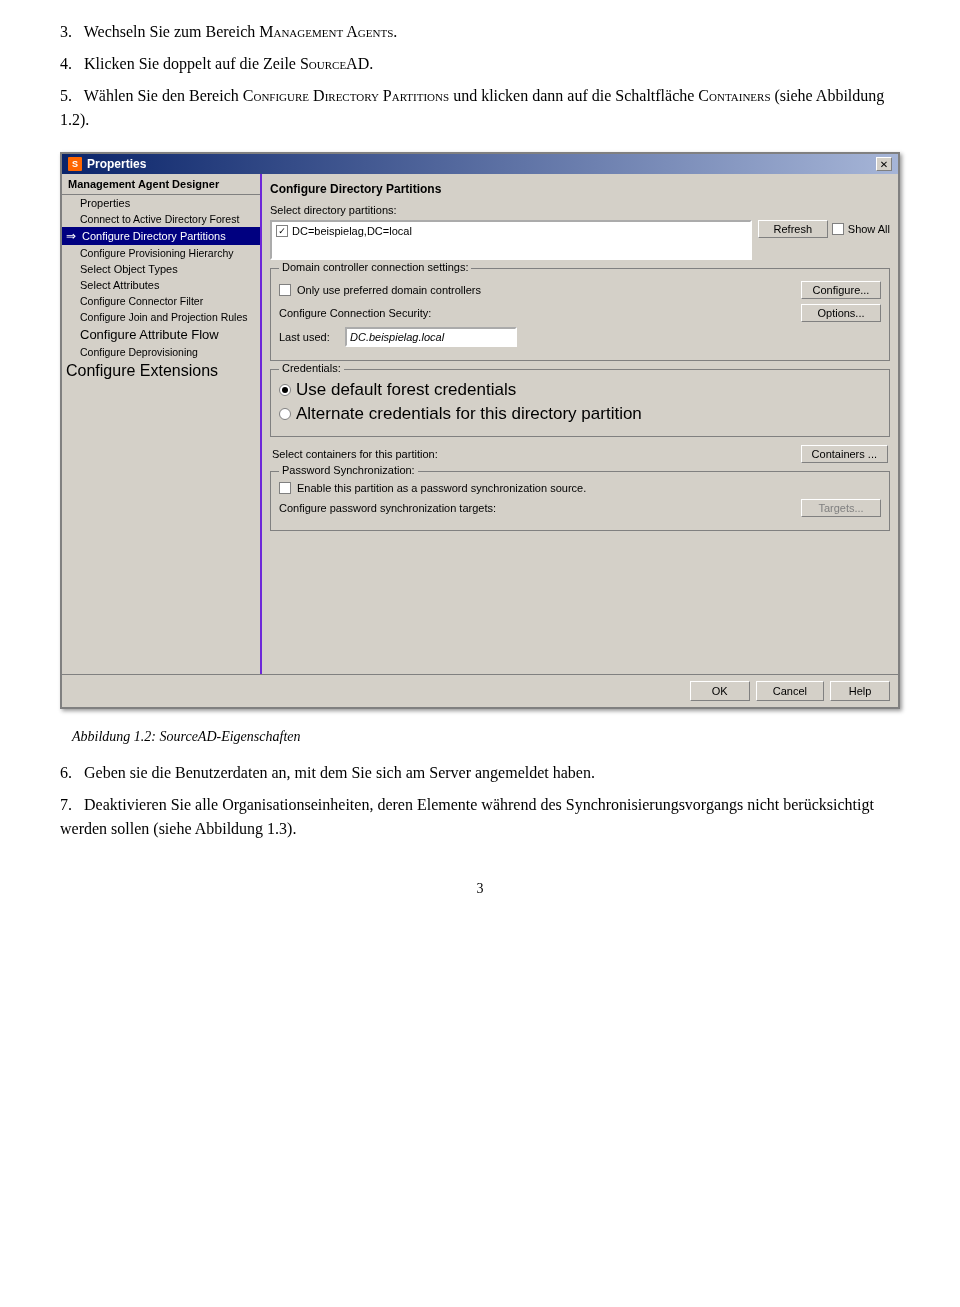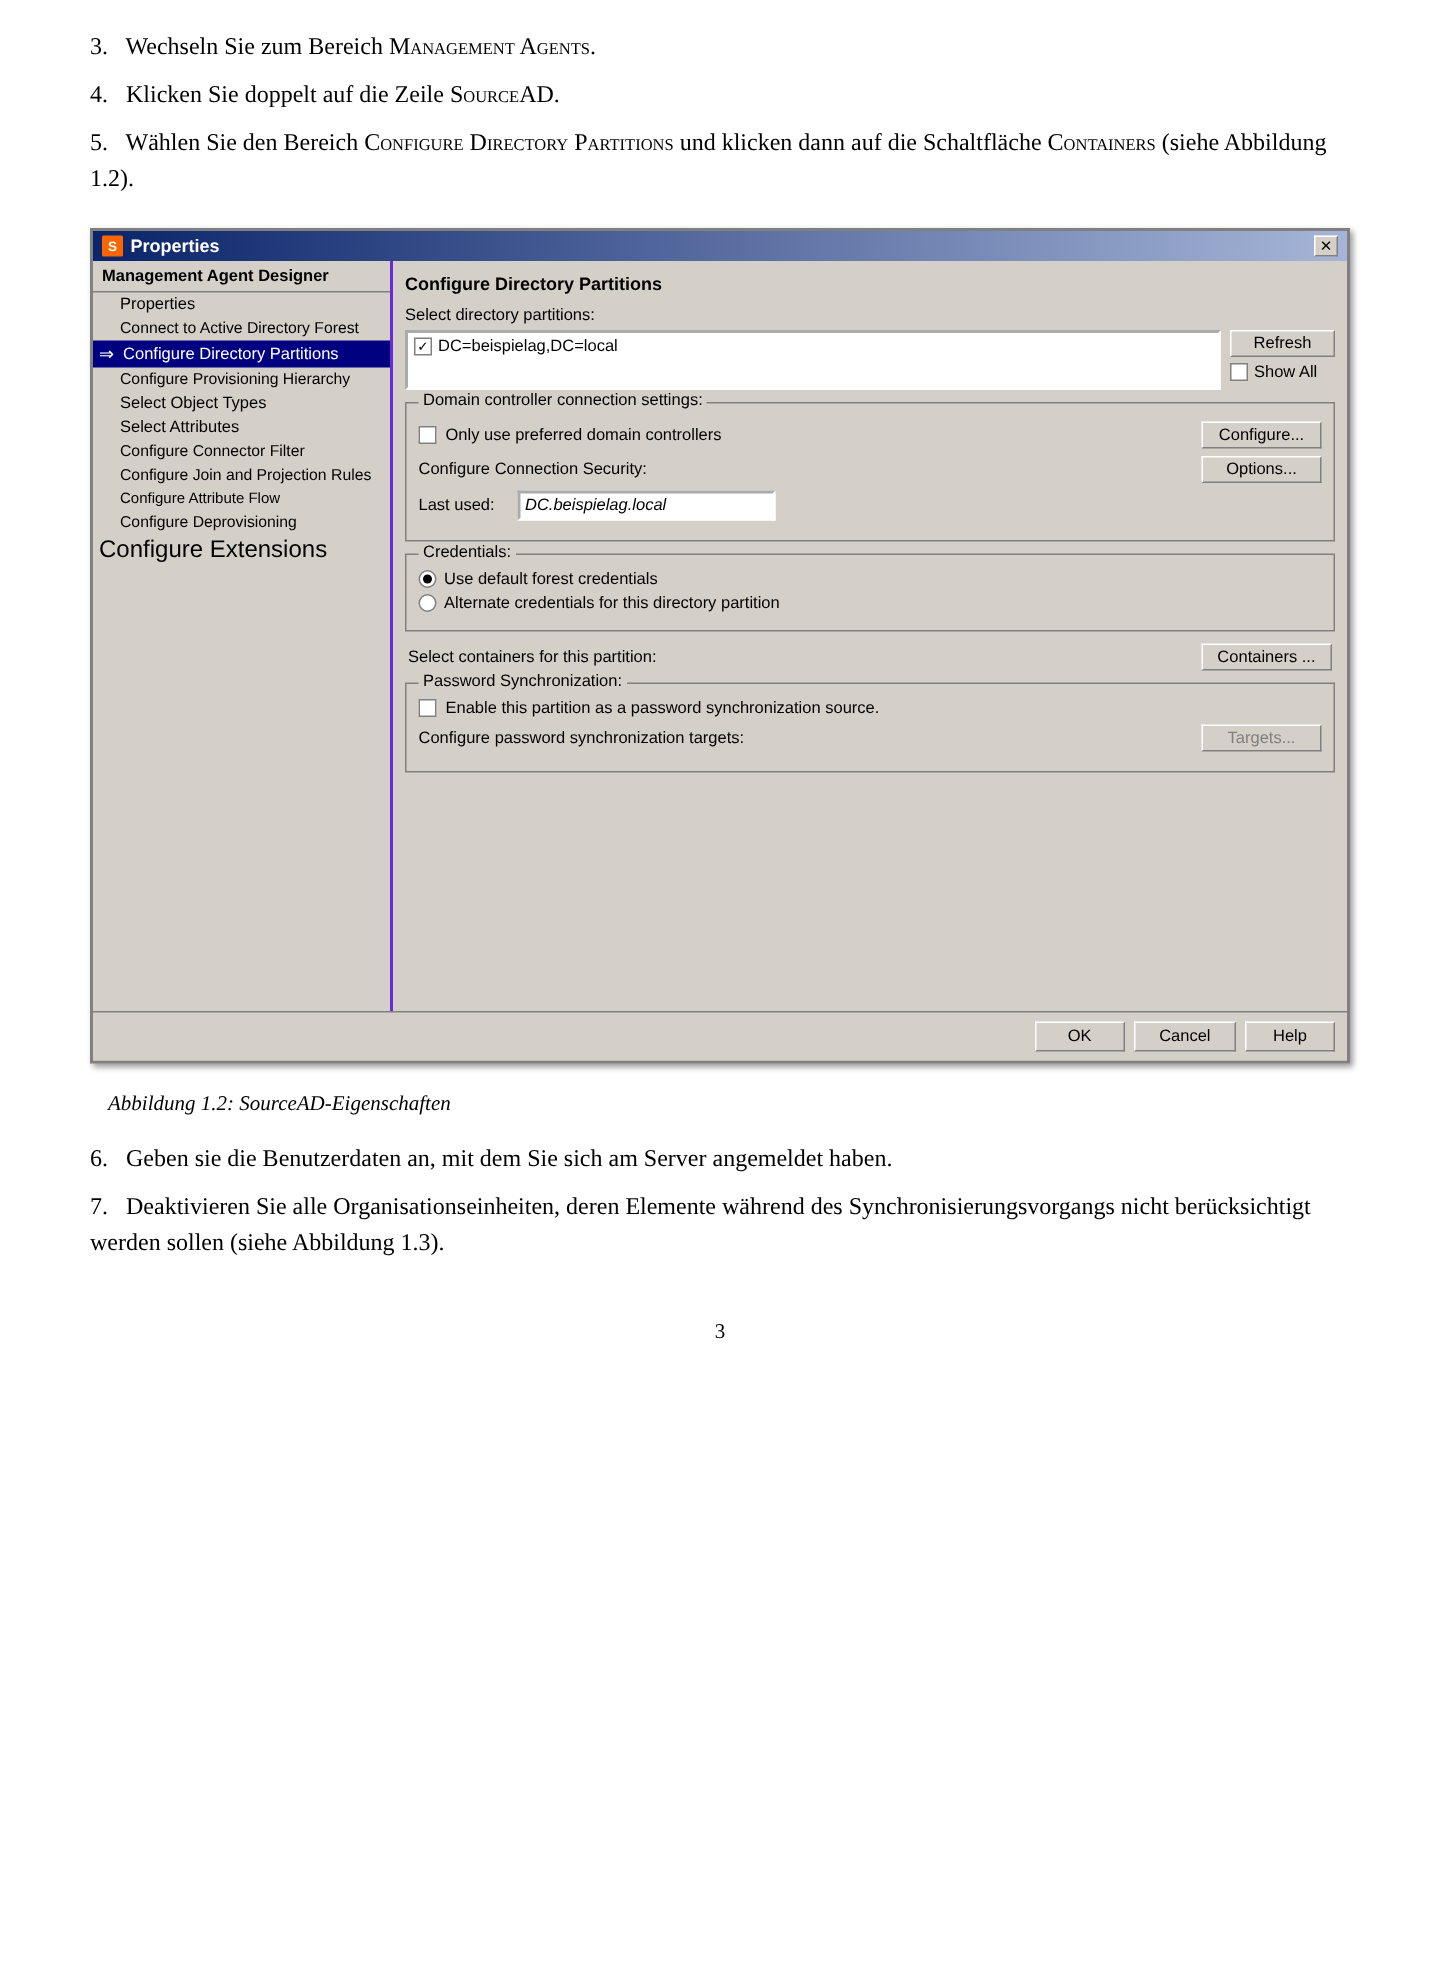--- a/index.html
+++ b/index.html
@@ -166,21 +166,21 @@
       border: 1px solid #808080;
       background: #fff;
       display: inline-flex;
       align-items: center;
       justify-content: center;
       font-size: 9px;
       flex-shrink: 0;
     }
     .partition-btns {
       display: flex;
-      flex-direction: column;
+      flex-direction: row;
       gap: 4px;
       justify-content: center;
     }
     .win-btn {
       background: #d4d0c8;
       border: 1px solid;
       border-color: #fff #808080 #808080 #fff;
       padding: 2px 10px;
       font-size: 11px;
       cursor: pointer;
@@ -216,21 +216,21 @@
     }
     .text-input-wide {
       width: 200px;
     }
     
     .radio-row {
       display: flex;
       align-items: center;
       gap: 5px;
       margin-bottom: 4px;
-      font-size: 11px;
+      font-size: 17px;
     }
     .radio-btn {
       width: 12px; height: 12px;
       border-radius: 50%;
       border: 1px solid #808080;
       background: #fff;
       display: inline-flex;
       align-items: center;
       justify-content: center;
       flex-shrink: 0;
@@ -320,21 +320,21 @@
       <div class="left-panel-item" style="padding-left:18px;font-size:10.5px;">Connect to Active Directory Forest</div>
       <div class="left-panel-item active-arrow selected" style="padding-left:4px; display:flex; align-items:center;">
         <span class="arrow-indicator" style="color:#fff; margin-right:2px;">⇒</span>
         <span>Configure Directory Partitions</span>
       </div>
       <div class="left-panel-item" style="padding-left:18px;font-size:10.5px;">Configure Provisioning Hierarchy</div>
       <div class="left-panel-item" style="padding-left:18px;">Select Object Types</div>
       <div class="left-panel-item" style="padding-left:18px;">Select Attributes</div>
       <div class="left-panel-item" style="padding-left:18px;font-size:10.5px;">Configure Connector Filter</div>
       <div class="left-panel-item" style="padding-left:18px;font-size:10.5px;">Configure Join and Projection Rules</div>
-      <div class="left-panel-item" style="padding-left:18px;font-size:10px;">Configure Attribute Flow</div>
+      <div class="left-panel-item" style="padding-left:18px;font-size:13px;">Configure Attribute Flow</div>
       <div class="left-panel-item" style="padding-left:18px;font-size:10.5px;">Configure Deprovisioning</div>
       <div class="left-panel-item" style="padding-left:4px;font-size:16px;">Configure Extensions</div>
     </div>
 
     <div class="right-panel">
       <div class="right-panel-title">Configure Directory Partitions</div>
 
       <div class="partitions-section">
         <div class="partitions-label">Select directory partitions:</div>
         <div class="partitions-row">

